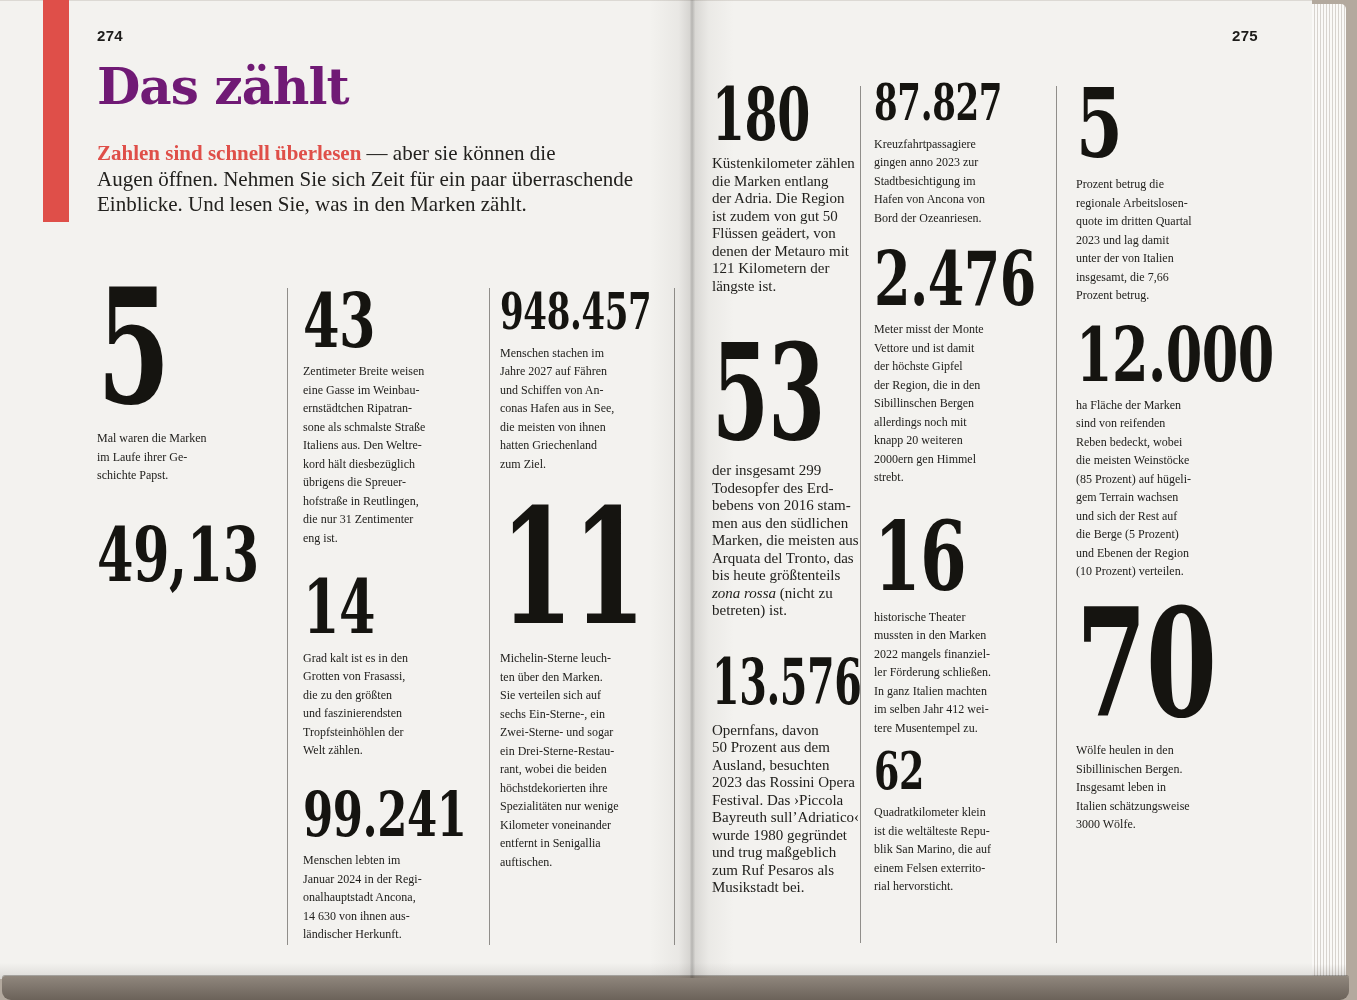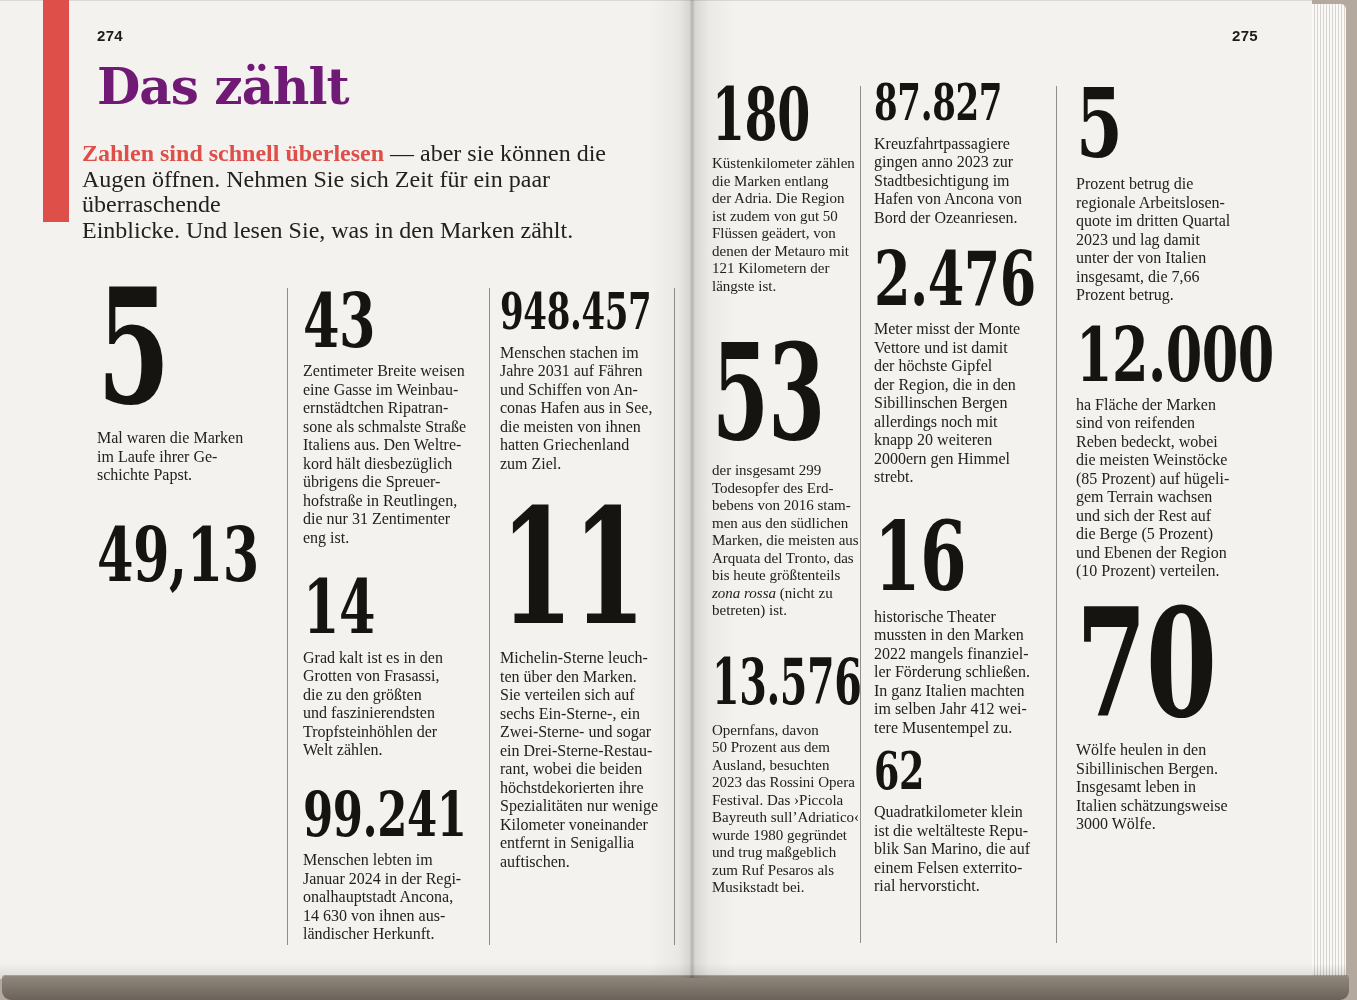--- a/index.html
+++ b/index.html
@@ -53,33 +53,33 @@
   .pagenum{position:absolute;top:27px;font:700 15px "Liberation Sans",sans-serif;color:#1d1c1a;letter-spacing:.3px;}
   .pagenum.left{left:97px;}
   .pagenum.right{left:1190px;width:68px;text-align:right;}
 
   .masthead{position:absolute;left:97px;top:62px;color:#701a75;}
   .masthead h1{
     margin:0;font-family:"DejaVu Serif",serif;font-weight:700;
     font-size:50px;line-height:1;letter-spacing:-1px;
   }
   .intro{
-    position:absolute;left:82px;top:141px;width:560px;
-    font-size:24px;line-height:25.5px;color:var(--text,#21201e);
+    position:absolute;left:97px;top:141px;width:560px;
+    font-size:21px;line-height:25.5px;color:var(--text,#21201e);
     white-space:pre-line;
   }
   .intro .hl{font-weight:700;color:var(--accent,#df4f49);}
 
   
   .rule{position:absolute;width:1px;background:#908e8a;}
 
   
   .col{position:absolute;color:var(--text,#21201e);}
   .col .body{
-    margin:0;white-space:pre;font-size:16px;line-height:18.5px;
+    margin:0;white-space:pre;font-size:12px;line-height:18.5px;
   }
   .col.small .body{font-size:15px;line-height:17.5px;}
   .num{
     font-family:"DejaVu Serif",serif;font-weight:700;color:#151410;
     line-height:0.75;transform-origin:0 100%;white-space:nowrap;letter-spacing:-0.01em;
   }
   .nA{font-size:160px;transform:scaleX(.66);margin-bottom:22px;}
   .nB{font-size:150px;transform:scaleX(.68);margin-bottom:22px;}
   .nC{font-size:132px;transform:scaleX(.62);margin-bottom:20px;}
   .nD{font-size:96px; transform:scaleX(.70);margin-bottom:15px;}
@@ -161,21 +161,21 @@
 onalhauptstadt Ancona,
 14 630 von ihnen aus-
 ländischer Herkunft.</p>
     </div>
   </div>
 
   <div class="col" style="left:500px;top:293px;width:168px;">
     <div class="fact">
       <div class="num nI">948.457</div>
       <p class="body">Menschen stachen im
-Jahre 2031 auf Fähren
+Jahre 2027 auf Fähren
 und Schiffen von An-
 conas Hafen aus in See,
 die meisten von ihnen
 hatten Griechenland
 zum Ziel.</p>
     </div>
     <div class="fact" style="margin-top:34px;">
       <div class="num nA">11</div>
       <p class="body">Michelin-Sterne leuch-
 ten über den Marken.

